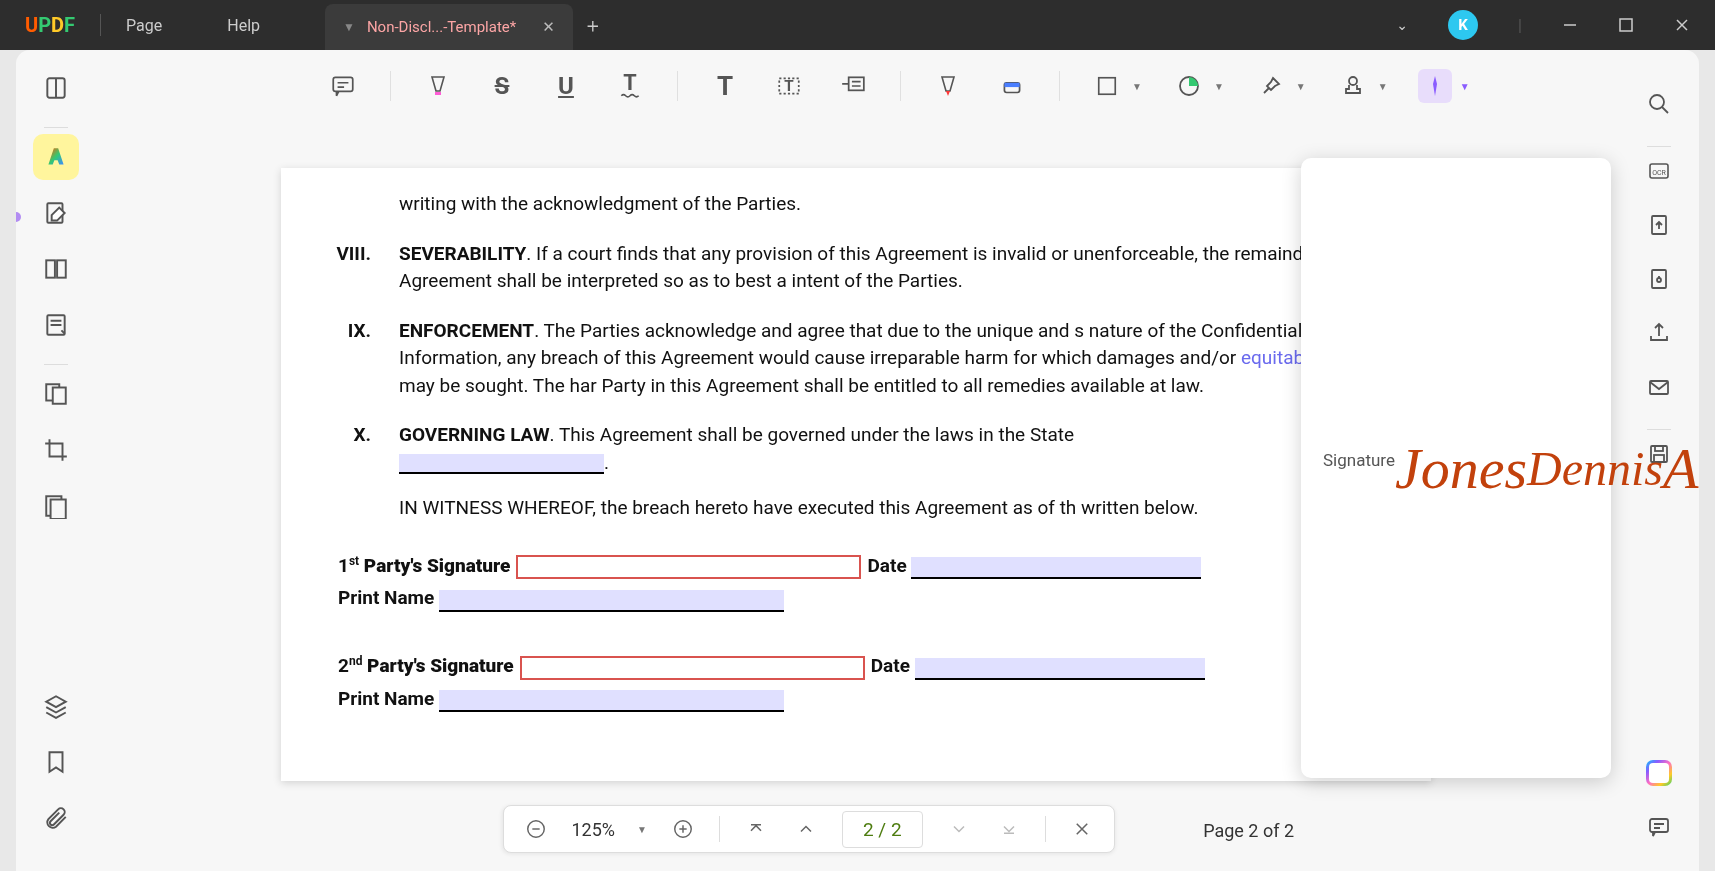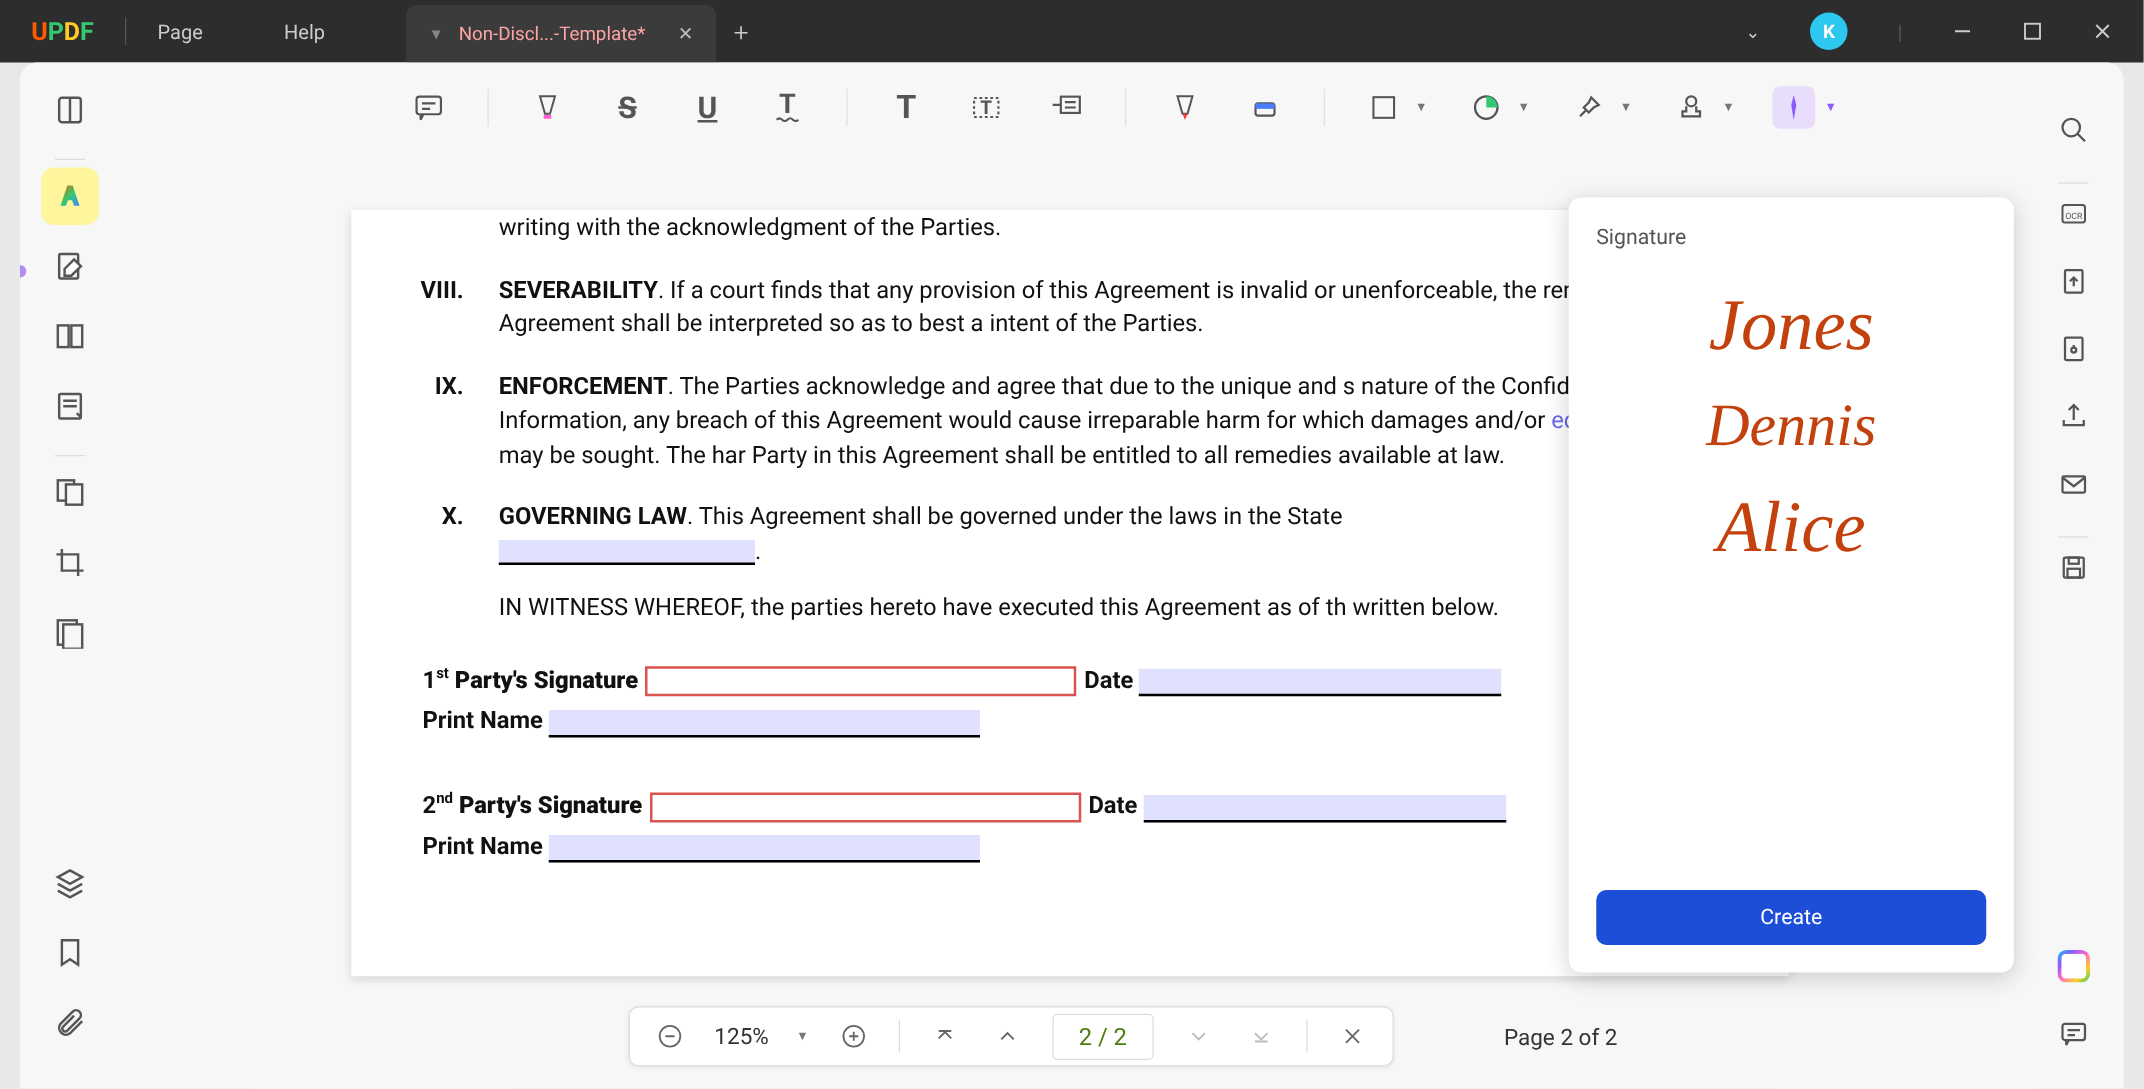--- a/index.html
+++ b/index.html
@@ -44,35 +44,35 @@
 
 
 .top-toolbar { position: absolute; top: 12px; left: 310px; right: 110px; height: 48px; display: flex; align-items: center; gap: 30px; }
 .tool-btn { width: 34px; height: 34px; display: flex; align-items: center; justify-content: center; border-radius: 6px; cursor:pointer; }
 .tool-btn.active { background: #e8ddfb; }
 .tool-sep { width: 1px; height: 30px; background: #e0e0e0; }
 .tool-chev { font-size: 10px; color: #777; margin-left: -22px; }
 
 
 .doc-stage { position: absolute; top: 118px; left: 265px; width: 1150px; bottom: 90px; overflow:hidden; background: #fff; box-shadow: 0 2px 8px rgba(0,0,0,0.15); }
-.doc-content { padding: 0px 42px 30px 42px; font-family: Arial, sans-serif; font-size: 19px; line-height: 1.45; color: #111; }
+.doc-content { padding: 0px 42px 30px 42px; font-family: Arial, sans-serif; font-size: 19px; line-height: 1.45; color: #111; margin-top: 22px; }
 .clause { display: flex; margin-bottom: 22px; }
 .clause-num { width: 76px; text-align: right; padding-right: 28px; font-weight: bold; }
 .clause-body { flex: 1; }
 .clause-body b { font-weight: bold; }
 .fill-line { display: inline-block; border-bottom: 2px solid #000; background: #e0e0ff; height: 20px; vertical-align: middle; }
 .sig-block { margin-top: 30px; padding-left: 15px; font-weight: bold; }
 .sig-row { display: flex; align-items:flex-end; margin-bottom: 5px; }
 .sig-label { font-size: 19px; }
 .sup { font-size: 12px; vertical-align: super; }
 .sig-box { border: 2px solid #d9534f; width: 345px; height: 24px; margin: 0 6px; }
 .line-only { border-bottom: 2px solid #000; background: #e0e0ff; height: 22px; display:inline-block; }
 
 
-.sig-panel { position: absolute; top: 108px; right: 88px; width: 356px; height: 620px; background: #fff; border-radius: 10px; box-shadow: 0 4px 20px rgba(0,0,0,0.18); display: flex; flex-direction: column; padding: 22px; }
+.sig-panel { position: absolute; top: 108px; right: 88px; width: 310px; height: 620px; background: #fff; border-radius: 10px; box-shadow: 0 4px 20px rgba(0,0,0,0.18); display: flex; flex-direction: row; padding: 22px; align-items: center; }
 .sig-title { font-size: 17px; color: #555; margin-bottom: 16px; }
 .sig-item { font-family: "Brush Script MT", cursive; font-size: 58px; color: #c2410c; text-align: center; margin: 10px 0; cursor:pointer; font-style: italic;}
 .sig-create { margin-top: auto; background: #1d4ed8; color: #fff; text-align: center; padding: 12px; border-radius: 8px; font-size: 17px; cursor: pointer;}
 
 
 .nav-bar { position: absolute; bottom: 18px; left: 50%; transform: translateX(-58%); height: 48px; background: #fff; border: 1px solid #ddd; border-radius: 8px; display: flex; align-items: center; padding: 0 18px; gap: 22px; box-shadow: 0 1px 4px rgba(0,0,0,0.08);}
 .nav-btn { width: 28px; height: 28px; display: flex; align-items: center; justify-content: center; cursor:pointer; color:#666; }
 .zoom-txt { font-size: 18px; color: #333; }
 .zoom-drop { font-size: 10px; color: #777; }
 .page-input { border: 1px solid #ddd; border-radius: 4px; padding: 6px 20px; font-size: 19px; color: #4d7c0f; }
@@ -349,21 +349,21 @@
       <div class="clause">
         <div class="clause-num">IX.</div>
         <div class="clause-body"><b>ENFORCEMENT</b><span>. The Parties acknowledge and agree that due to the unique and s nature of the Confidential Information, any breach of this Agreement would cause irreparable harm for which damages and/or </span><span style="color:#6a6aee">equitable</span><span> relief may be sought. The har Party in this Agreement shall be entitled to all remedies available at law.</span></div>
       </div>
       <div class="clause" style="margin-bottom:6px;">
         <div class="clause-num">X.</div>
         <div class="clause-body"><b>GOVERNING LAW</b><span>. This Agreement shall be governed under the laws in the State </span><br><span class="fill-line" style="width:205px"></span>.</div>
       </div>
       <div class="clause" style="margin-top:18px;">
         <div class="clause-num"></div>
-        <div class="clause-body">IN WITNESS WHEREOF, the parties hereto have executed this Agreement as of th written below.</div>
+        <div class="clause-body">IN WITNESS WHEREOF, the breach hereto have executed this Agreement as of th written below.</div>
       </div>
 
       <div class="sig-block">
         <div class="sig-row">
           <span class="sig-label"><span>1</span><span class="sup">st</span><b> Party's Signature</b></span>
           <span class="sig-box"></span>
           <span class="sig-label">Date</span>&nbsp;
           <span class="line-only" style="width:290px"></span>
         </div>
         <div class="sig-row" style="margin-bottom:40px;">

